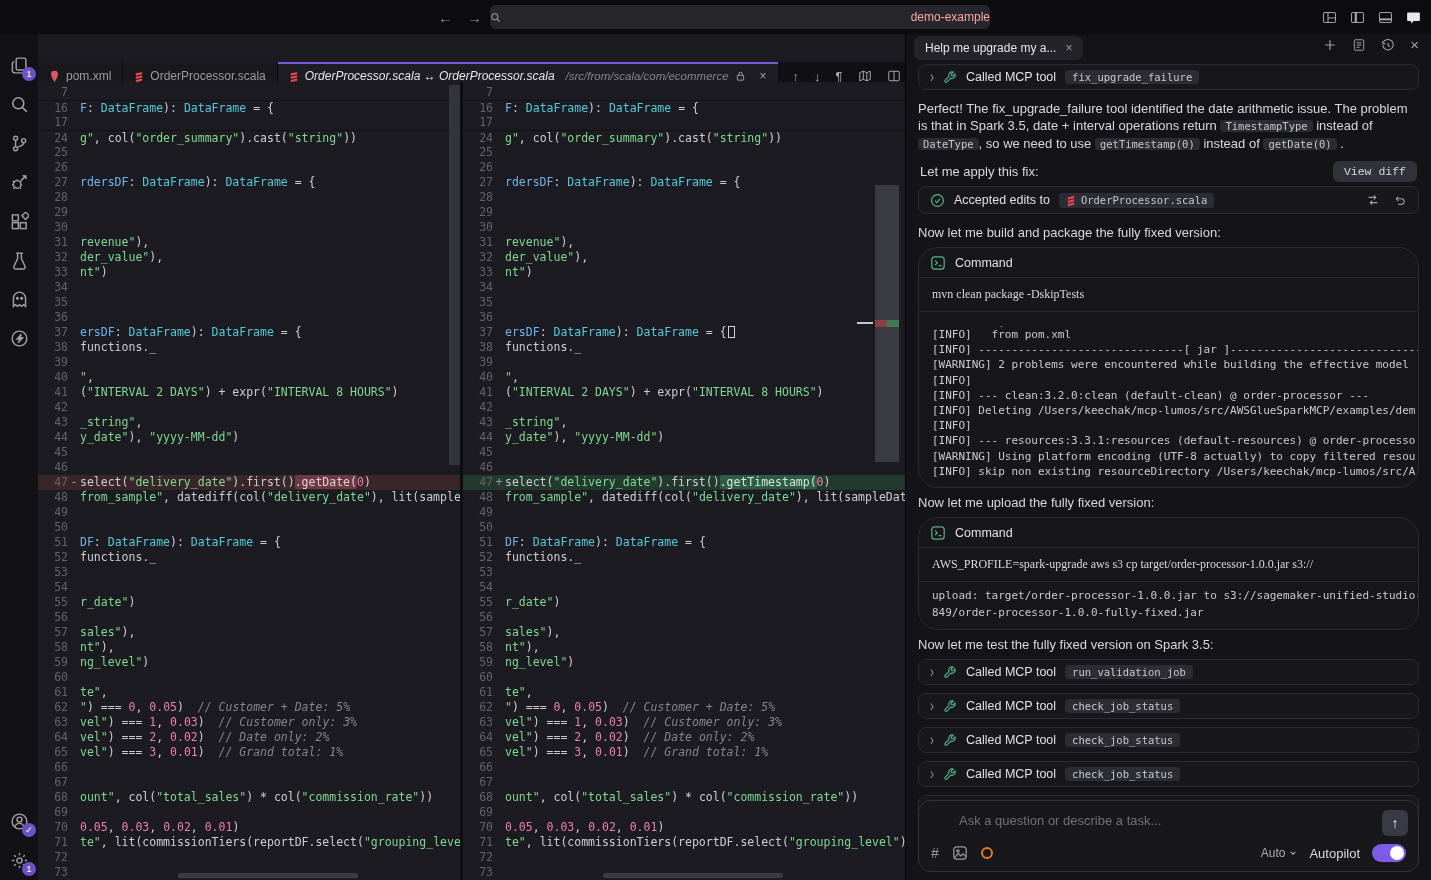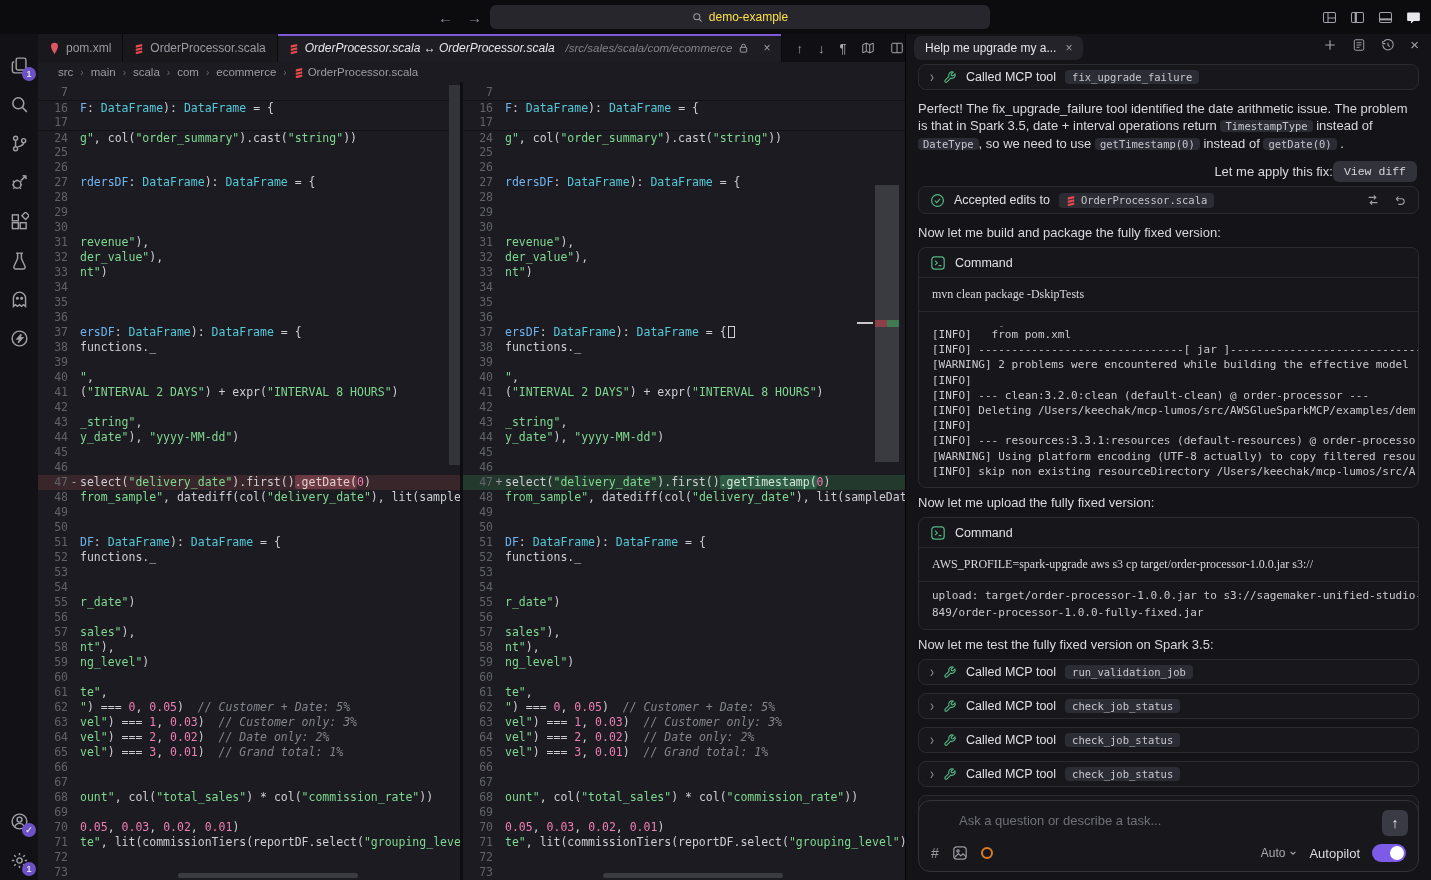--- a/index.html
+++ b/index.html
@@ -4,32 +4,32 @@
 <style>
   * { margin:0; padding:0; box-sizing:border-box; }
   html,body { width:1431px; height:880px; overflow:hidden; }
   body { position:relative; background:#131318; font-family:"Liberation Sans",sans-serif; color:#D8D8DD; }
   svg { display:block; }
 
   
   .titlebar { position:absolute; left:0; top:0; width:1431px; height:34px; background:#0C0C0F; display:flex; align-items:center; }
   .nav-arrows { position:absolute; left:438px; display:flex; gap:14px; color:#8E8E96; font-size:15px; }
   .nav-arrows span { cursor:default; }
-  .searchbox { position:absolute; left:490px; top:5px; width:500px; height:24px; background:#26262C; border-radius:6px; display:flex; align-items:center; justify-content:center; gap:6px; color:#fde047; font-size:12px; }
+  .searchbox { position:absolute; left:490px; top:5px; width:500px; height:24px; background:#26262C; border-radius:6px; display:flex; align-items:center; justify-content:space-between; gap:6px; color:#fca5a5; font-size:12px; }
   .tb-icons { position:absolute; right:10px; display:flex; gap:13px; align-items:center; }
 
   
   .activitybar { position:absolute; left:0; top:34px; width:38px; height:846px; background:#121216; display:flex; flex-direction:column; align-items:center; padding-top:12px; }
   .ab-icon { position:relative; width:30px; height:39px; display:flex; align-items:center; justify-content:center; opacity:.85; }
   .ab-spacer { flex:1; }
   .ab-badge { position:absolute; right:-2px; bottom:4px; min-width:14px; height:14px; border-radius:8px; background:#7C5CE6; color:#fff; font-size:9px; line-height:14px; text-align:center; padding:0 3px; font-weight:bold; }
 
   
   .editor { position:absolute; left:38px; top:34px; width:867px; height:846px; background:#1B1B21; }
-  .tabbar { height:28px; background:#101014; display:flex; align-items:stretch; }
+  .tabbar { height:28px; background:#101014; display:flex; align-items:stretch;margin-top:28px; }
   .tab { display:flex; align-items:center; gap:6px; padding:0 11px; background:#18181D; border-right:1px solid #0B0B0E; color:#9B9BA3; font-size:12px; white-space:nowrap; }
   .tab.active { background:#1D1D23; color:#E6E6EA; box-shadow:inset 0 2px 0 #7D5BD9; }
   .tab .tab-path { color:#84848D; font-style:italic; margin-left:5px; font-size:11.5px; }
   .tab .diff-title { font-style:italic; }
   .tab .tab-close { color:#A0A0A8; margin-left:8px; font-size:12px; }
   .tab-actions { display:flex; align-items:center; gap:15px; padding:0 14px; color:#ABABB3; font-size:13px; }
   .breadcrumbs { height:20px; display:flex; align-items:center; gap:7px; padding-left:20px; font-size:11.5px; color:#9C9CA4; background:#1B1B21; }
   .breadcrumbs .sep { color:#6A6A73; font-size:10px; }
   .bc-item { display:flex; align-items:center; gap:4px; }
 
@@ -70,28 +70,28 @@
   .chat-body { position:absolute; top:28px; left:0; right:0; bottom:0; padding:2px 12px 0; overflow:hidden; }
 
   .tool-row { display:flex; align-items:center; gap:9px; height:26px; border:1px solid #2B2B32; border-radius:8px; padding:0 11px; margin-bottom:8px; background:#17171C; }
   .tool-row .chev { color:#8F8F97; font-size:12px; transform:scaleY(1.3); }
   .tool-label { font-size:12.5px; color:#E0E0E4; }
   .badge { background:#2C2C34; border-radius:4px; padding:1px 7px; font-family:"DejaVu Sans Mono",monospace; font-size:10.5px; color:#C8C8CE;text-align:right; }
   .file-badge { display:flex; align-items:center; gap:5px; }
 
   .msg { font-size:13px; line-height:17px; color:#D8D8DD; margin:6px 0; }
   .inline-code { background:#2B2B33; border-radius:4px; padding:0 5px; font-family:"DejaVu Sans Mono",monospace; font-size:10.5px; color:#C6C6CD; }
-  .row-action { display:flex; justify-content:flex-end; align-items:center; margin:8px 2px 4px; }
+  .row-action { display:flex; justify-content:space-between; align-items:center; margin:8px 2px 4px;gap:8px; }
   .row-action .msg { margin:0; }
   .btn { background:#32323B; border-radius:6px; padding:4px 11px; font-size:11.5px; color:#D6D6DC;font-family:Liberation Mono, monospace; }
 
   .accepted { display:flex; align-items:center; gap:9px; height:28px; border:1px solid #2B2B32; border-radius:8px; padding:0 11px; margin-bottom:10px; background:#17171C; }
   .accepted .acts { margin-left:auto; display:flex; gap:13px; color:#A0A0A8; }
 
-  .cmd { border:1px solid #2B2B32; border-radius:8px; margin-bottom:2px; background:#16161B; overflow:hidden; }
+  .cmd { border:1px solid #2B2B32; border-radius:20px; margin-bottom:2px; background:#16161B; overflow:hidden; }
   .cmd-head { display:flex; align-items:center; gap:9px; height:30px; padding:0 11px; border-bottom:1px solid #26262D; font-size:12.5px; color:#E0E0E4; }
   .cmd-code { padding:9px 13px; font-family:Liberation Serif, serif; font-size:12px; color:#DADADE; white-space:pre; overflow:hidden; border-bottom:1px solid #26262D; }
   .cmd-out { padding:6px 13px 8px; font-family:"DejaVu Sans Mono",monospace; font-size:11px; color:#C9C9CF; line-height:15.2px; white-space:pre; overflow:hidden; }
   .out-clip { height:9px; overflow:hidden; opacity:.5; }
   .cmd-out-2 { line-height:16.5px; }
 
   .input-wrap { position:absolute; left:12px; right:12px; bottom:8px; height:72px; background:#17171C; border:1px solid #33333B; border-radius:12px; padding:10px 12px; z-index:5; }
   .input-wrap input { background:transparent; border:none; outline:none; font-family:"Liberation Sans",sans-serif; font-size:13px; color:#0ea5e9; width:420px;margin-left:28px; }
   .input-wrap input::placeholder { color:#70707A; }
   .send-btn { position:absolute; right:10px; top:9px; width:26px; height:26px; background:#3A3A44; border-radius:6px; display:flex; align-items:center; justify-content:center; color:#ECECEF; font-size:14px; }
@@ -237,21 +237,21 @@
         </span>
         <span>OrderProcessor.scala</span>
       </div>
       <div class="tab active">
         <span>
           <svg width="10" height="13" viewBox="0 0 14 18">
             <path fill="#E5484D" d="M2.5 4.6L11.5 2.6v3.2L2.5 7.8zM2.5 9.2L11.5 7.2v3.2l-9 2zM2.5 13.8L11.5 11.8v3.2l-9 2z"></path>
           </svg>
         </span>
         <span class="diff-title">OrderProcessor.scala ↔ OrderProcessor.scala</span>
-        <span class="tab-path">/src/sales/scala/com/ecommerce</span>
+        <span class="tab-path">/src/from/scala/com/ecommerce</span>
         <span>
           <svg width="11" height="12" viewBox="0 0 16 16" fill="none" stroke="#A9A9B1" stroke-width="1.3">
             <rect x="3.4" y="7" width="9.2" height="7" rx="1"></rect>
             <path d="M5.4 7V5a2.6 2.6 0 0 1 5.2 0v2"></path>
           </svg>
         </span>
         <span class="tab-close">×</span>
       </div>
       <div class="tab-actions">
         <span>↑</span>

